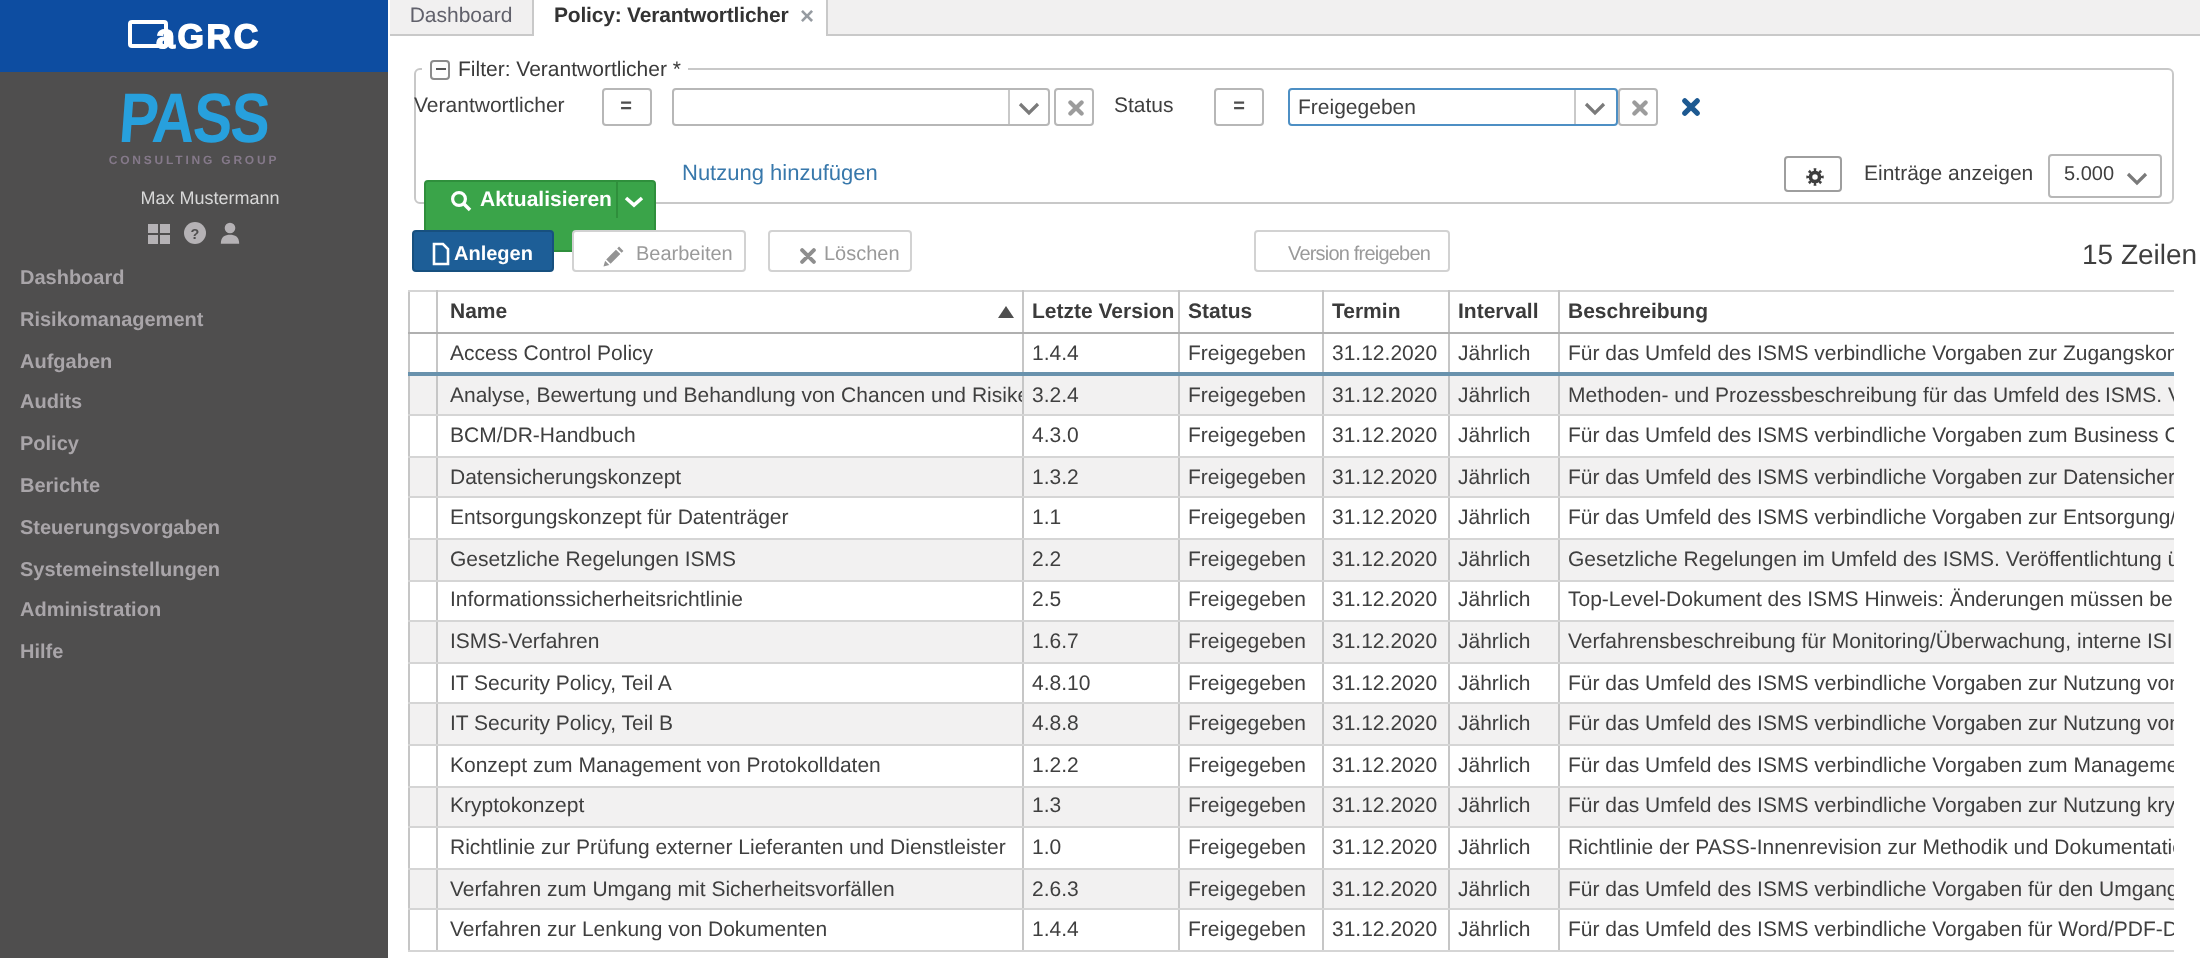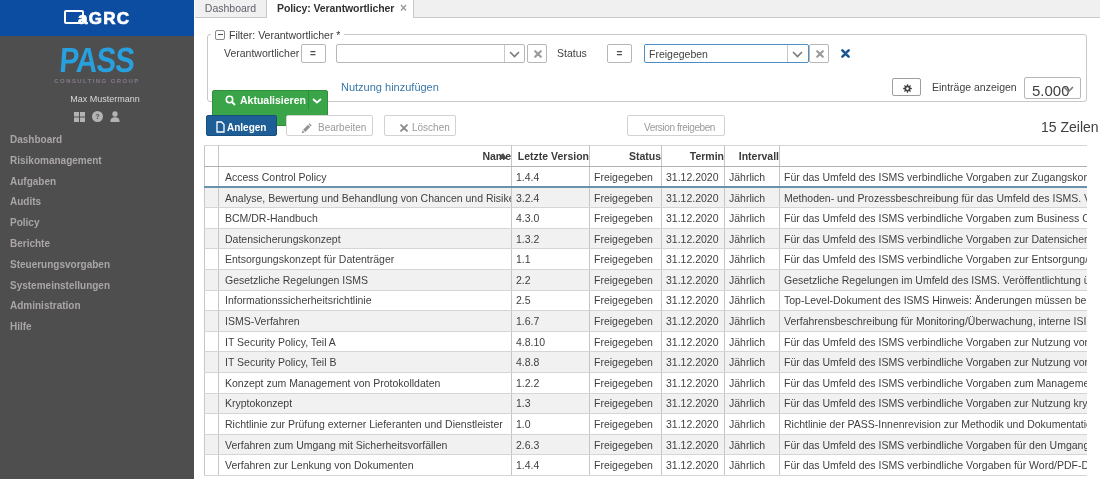--- a/index.html
+++ b/index.html
@@ -37,34 +37,34 @@
 .combo .chev { position:absolute; top:6px; }
 .xbtn { position:absolute; width:20px; height:19px; border:1px solid #b7b7b7; border-radius:2px; background:#fff; color:#9e9e9e; text-align:center; font-size:12px; font-weight:bold; line-height:17px; }
 
 #btnupd { position:absolute; left:212px; top:90px; width:116px; height:36px; background:#3aa449; border:1px solid #2f8f3c; border-radius:2px; }
 #btnupd .lbl { position:absolute; left:27px; top:3px; color:#fff; font-size:10.5px; font-weight:bold; }
 #btnupd .sep { position:absolute; left:95px; top:0px; width:1px; height:18px; background:#2f8f3c; }
 #addfilter { position:absolute; left:341px; top:81px; font-size:11px; color:#3878ab; }
 #gearbtn { position:absolute; left:892px; top:78px; width:29px; height:18px; border:1px solid #9e9e9e; border-radius:2px; background:#fff; }
 #entries { position:absolute; left:932px; top:81px; font-size:10.5px; color:#3f3f3f; }
 #pagesel { position:absolute; left:1024px; top:77px; width:57px; height:22px; border:1px solid #b7b7b7; border-radius:2px; background:#fff; }
-#pagesel .v { position:absolute; left:7px; top:4px; font-size:15px; color:#3f3f3f; }
+#pagesel .v { position:absolute; left:7px; top:4px; font-size:10px; color:#3f3f3f; }
 
 .tbtn { position:absolute; top:114.5px; height:21px; border-radius:2px; font-size:10px; }
 .tbtn span { position:absolute; top:6px; }
 .tbtn.primary { background:#1d5e97; border:1px solid #17507f; color:#fff; font-weight:bold; }
 .tbtn.disabled { background:#fff; border:1px solid #d2d2d2; color:#9a9a9a; }
 .tbtn.normal { background:#fff; border:1px solid #979797; color:#333; font-weight:bold;margin-top:31px; }
 #rowcount { position:absolute; left:1041px; top:119px; font-size:14px; color:#3f3f3f; }
 
 #tbl { position:absolute; left:204px; top:145px; width:883px; height:331px; overflow:hidden; }
 table { border-collapse:collapse; table-layout:fixed; width:1000px; }
 th, td { border:1px solid #c6c6c6; border-top-color:#d5d5d5; border-bottom-color:#d5d5d5; font-size:10.5px; color:#3f3f3f; overflow:hidden; white-space:nowrap; padding:0 0 0 4px; height:20.6px; text-align:left; font-weight:normal; }
 th:nth-child(2), td:nth-child(2) { padding-left:6px; }
-th { color:#3b3b3b; font-weight:bold; border-bottom:1px solid #b0b0b0; height:21px; background:#fff; position:relative;text-align:right; }
+th { color:#3b3b3b; font-weight:bold; border-bottom:1px solid #b0b0b0; height:21px; background:#fff; position:relative; }
 tr.even td { background:#f2f1f1; }
 tr.sel td { border-top:2px solid #6992ad; }
 td.first, th.first { padding:0; }
 .sortarr { position:absolute; right:4px; top:7px; width:0; height:0; border-left:4px solid transparent; border-right:4px solid transparent; border-bottom:6px solid #4f4f4f; }
 </style>
 </head>
 <body>
 <div id="sidebar">
   <div id="sbhead">
     <div class="agrc-rect"></div>
@@ -108,21 +108,21 @@
     <span class="t">Policy: Verantwortlicher</span>
     <span class="x">×</span>
   </div>
 <div id="tab-fill"></div>
 
 <div id="fset"></div>
 <div id="legend">
   <span class="cicon"></span>
   <span class="ltxt">Filter: Verantwortlicher *</span>
 </div>
-<div class="flabel" style="left:224px; top:47px;">Verantwortlicher</div>
+<div class="flabel" style="left:207px; top:47px;">Verantwortlicher</div>
 <div class="opbtn" style="left:300.5px; top:43.5px;">=</div>
 <div class="combo" style="left:336px; top:43.5px; width:189px;">
   <span class="div" style="right:19px;"></span>
   <svg class="chev" style="right:4px;" width="11" height="7" viewBox="0 0 11 7">
       <polyline points="1,1 5.5,5.5 10,1" fill="none" stroke="#7a7a7a" stroke-width="1.6"></polyline>
     </svg>
 </div>
 <div class="xbtn" style="left:526.5px; top:43.5px;">
     <svg style="position:absolute; left:6px; top:5.5px;" width="8" height="8" viewBox="0 0 8 8">
       <path d="M1.2 1.2L6.8 6.8 M6.8 1.2L1.2 6.8" stroke="#9c9c9c" stroke-width="2.1" stroke-linecap="round"></path>

